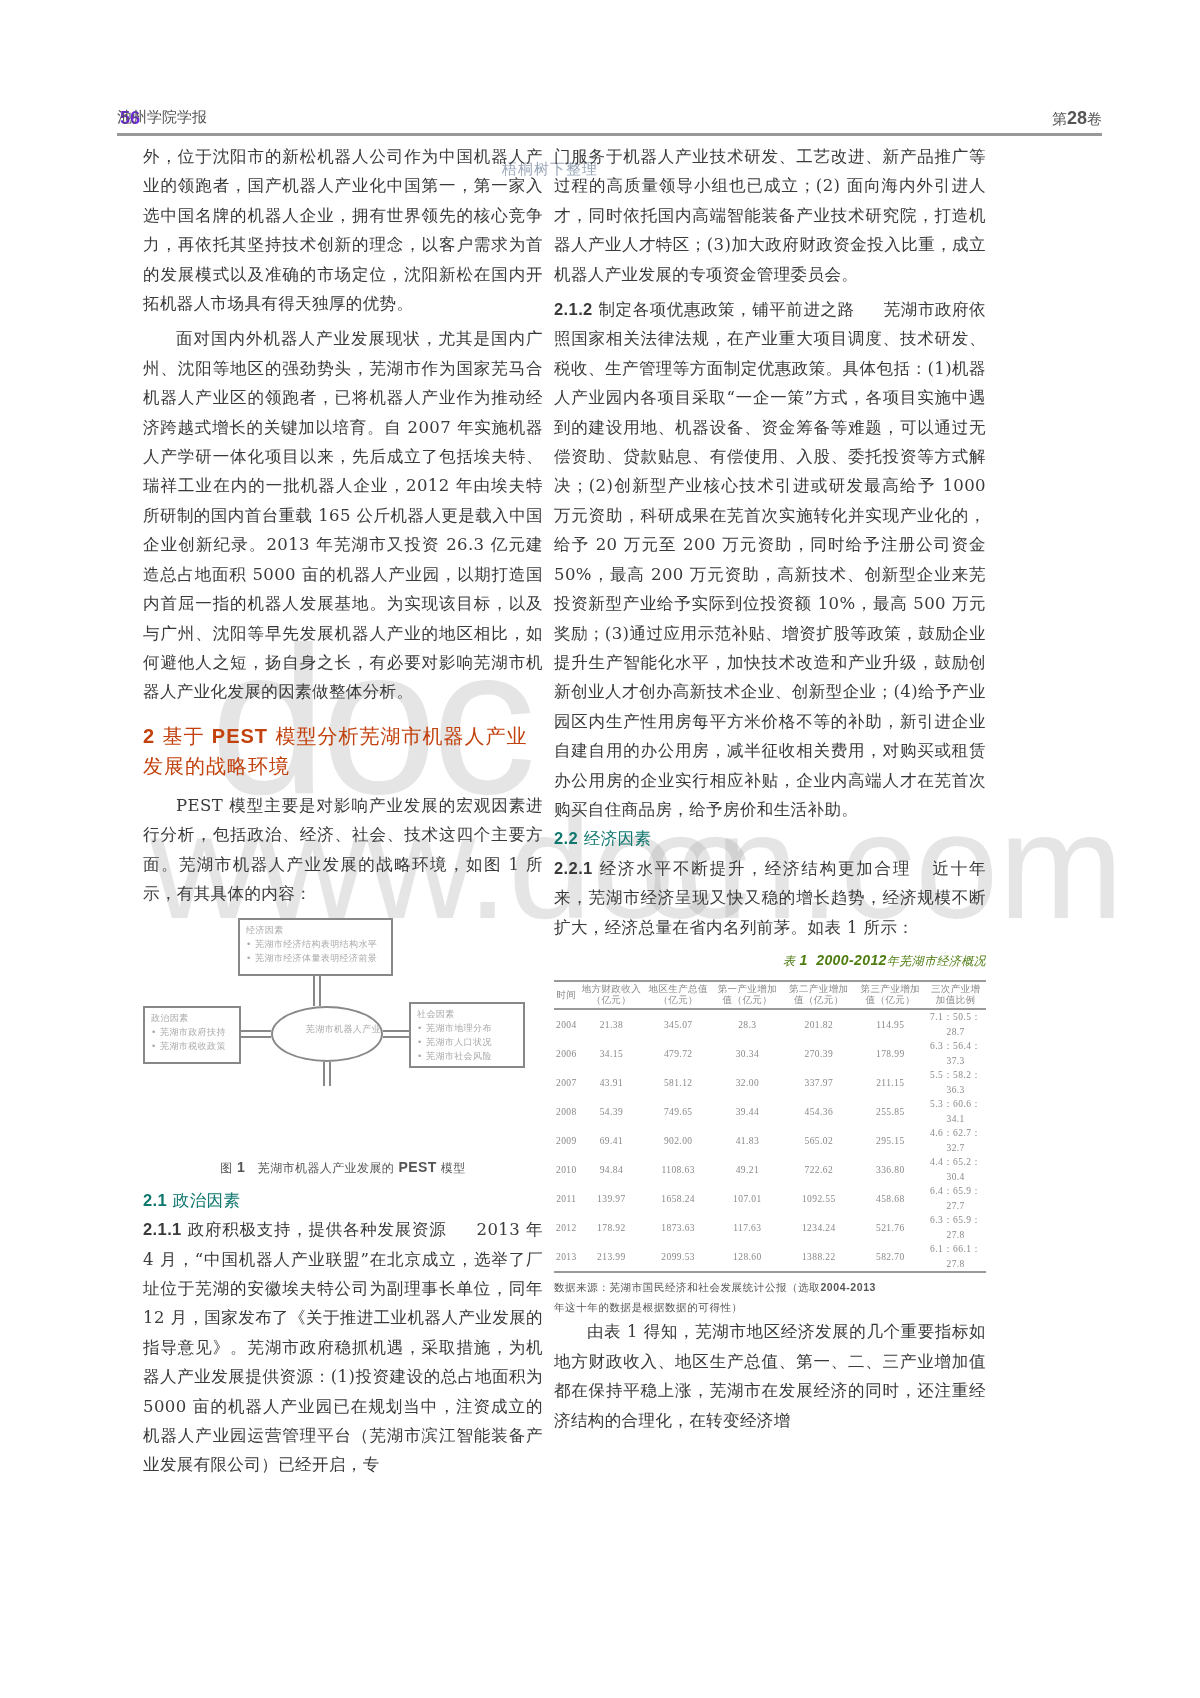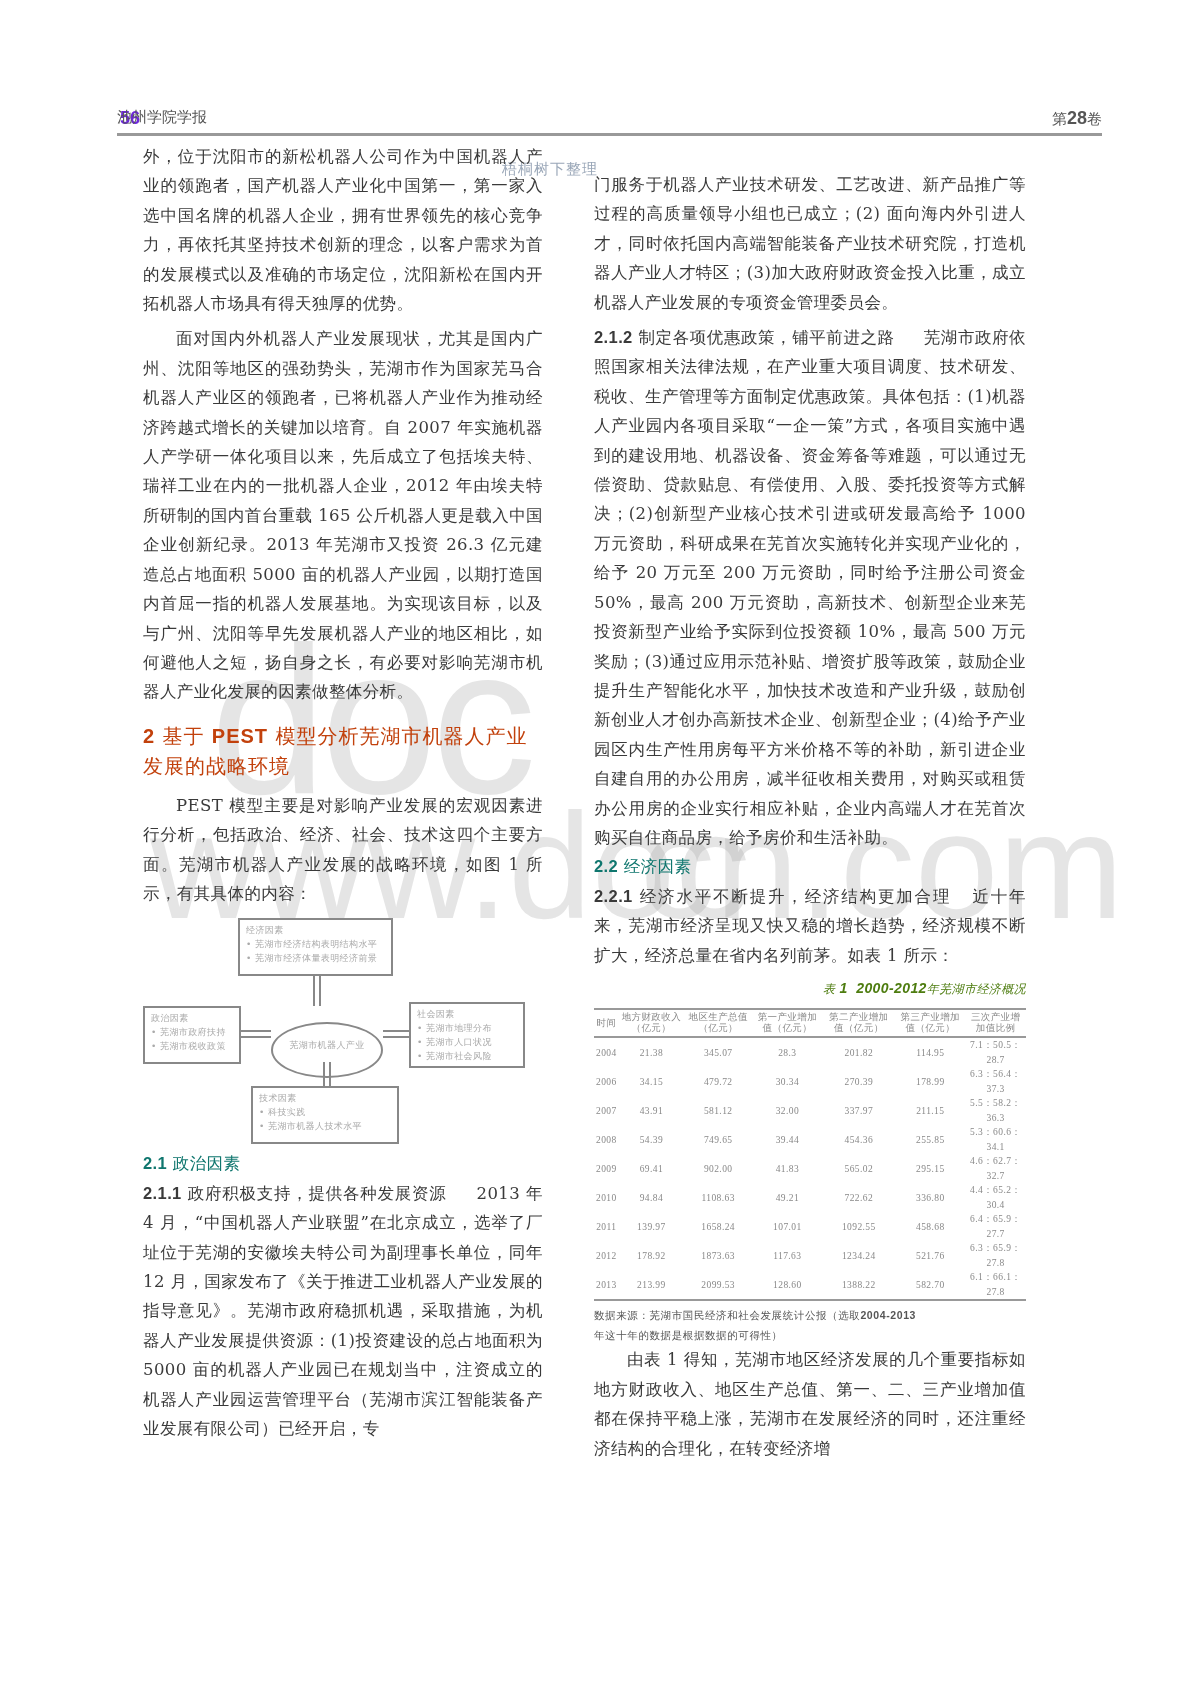--- a/index.html
+++ b/index.html
@@ -6,21 +6,21 @@
   body { width:1200px; height:1698px; position:relative; overflow:hidden;
          font-family:"DejaVu Serif","Liberation Serif",serif; color:#333; }
   .header { position:absolute; left:117px; top:104px; width:985px; height:30px; }
   .header .pg { position:absolute; left:3px; top:4px; font-family:"Liberation Sans",sans-serif; font-size:18px; font-weight:bold; color:#6d28d9; }
   .header .jn { position:absolute; left:0; right:0; text-align:left; top:4px; font-size:15px; color:#555; }
   .header .vol { position:absolute; right:0; top:4px; font-size:15px; color:#555; }
   .header .vol b { font-family:"Liberation Sans",sans-serif; font-size:18px; }
   .rule { position:absolute; left:117px; top:133px; width:985px; height:3px; background:#999; }
   .col { position:absolute; top:142px; font-size:16.5px; line-height:29.4px; letter-spacing:0.4px; color:#3a3a3a; }
   .col.left { left:143px; width:400px; }
-  .col.right { left:594px; width:432px;margin-top:28px; }
+  .col.right { left:554px; width:432px; }
   .col p { margin:0; text-align:justify; }
   .ind { text-indent:2em; }
   h2 { margin:14px 0 10px 0; font-family:"DejaVu Sans","Liberation Sans",sans-serif; font-weight:normal;
        font-size:20px; line-height:30px; color:#c2410c; letter-spacing:1px; }
   h2 b { font-family:"Liberation Sans",sans-serif; }
   h3 { margin:0; font-family:"DejaVu Sans",sans-serif; font-weight:normal; font-size:16.5px; color:#0f766e; }
   .figure { position:relative; height:235px; margin-top:6px; }
   .fbox { position:absolute; border:2px solid #888; background:#fff; font-size:9px; line-height:14px; color:#aaa; padding:3px 6px; box-sizing:border-box; font-family:"DejaVu Sans",sans-serif; }
   .ell { position:absolute; border:2px solid #888; border-radius:50%; font-size:9px; color:#aaa; text-align:center; box-sizing:border-box; padding-top:14px; line-height:14px; font-family:"DejaVu Sans",sans-serif; }
   .arrowv { position:absolute; width:8px; border-left:2px solid #888; border-right:2px solid #888; box-sizing:border-box; }
@@ -70,34 +70,32 @@
       <div>• <span>芜湖市经济结构表明结构水平</span></div>
       <div>• <span>芜湖市经济体量表明经济前景</span></div>
     </div>
     <div class="arrowv" style="left:170px;top:62px;height:30px;"></div>
     <div class="fbox" style="left:0;top:92px;width:98px;height:58px;">
       <div>政治因素</div>
       <div>• <span>芜湖市政府扶持</span></div>
       <div>• <span>芜湖市税收政策</span></div>
     </div>
     <div class="arrowh" style="left:98px;top:116px;width:30px;"></div>
-    <div class="ell" style="left:128px;top:108px;width:112px;height:56px;">芜湖市机器人产业</div>
+    <div class="ell" style="left:128px;top:92px;width:112px;height:56px;text-align:right;">芜湖市机器人产业</div>
     <div class="arrowh" style="left:240px;top:116px;width:26px;"></div>
     <div class="fbox" style="left:266px;top:88px;width:116px;height:66px;">
       <div>社会因素</div>
       <div>• <span>芜湖市地理分布</span></div>
       <div>• <span>芜湖市人口状况</span></div>
       <div>• <span>芜湖市社会风险</span></div>
     </div>
     <div class="arrowv" style="left:180px;top:148px;height:24px;"></div>
-    <div class="fbox" style="left:108px;top:172px;width:148px;height:58px;">
-      <div>技术因素</div>
-      <div>• <span>科技实践</span></div>
-      <div>• <span>芜湖市机器人技术水平</span></div>
-    </div>
+  </div>
+  <div class="figcap">
+    <span>图</span> <b>1</b>&nbsp;&nbsp; <span>芜湖市机器人产业发展的</span> <b>PEST</b> <span>模型</span>
   </div>
 
   <h3><b class="sub" style="font-family:'Liberation Sans',sans-serif;">2.1</b> <span>政治因素</span></h3>
   <p><b style="font-family:'Liberation Sans',sans-serif;">2.1.1</b> <span>政府积极支持，提供各种发展资源</span>&nbsp;&nbsp;&nbsp;&nbsp; <span>2013 年 4 月，“中国机器人产业联盟”在北京成立，选举了厂址位于芜湖的安徽埃夫特公司为副理事长单位，同年 12 月，国家发布了《关于推进工业机器人产业发展的指导意见》。芜湖市政府稳抓机遇，采取措施，为机器人产业发展提供资源：(1)投资建设的总占地面积为 5000 亩的机器人产业园已在规划当中，注资成立的机器人产业园运营管理平台（芜湖市滨江智能装备产业发展有限公司）已经开启，专</span></p>
 </div>
 
 <div class="col right">
   <p>门服务于机器人产业技术研发、工艺改进、新产品推广等过程的高质量领导小组也已成立；(2) 面向海内外引进人才，同时依托国内高端智能装备产业技术研究院，打造机器人产业人才特区；(3)加大政府财政资金投入比重，成立机器人产业发展的专项资金管理委员会。</p>
   <p style="margin-top:6px;"><b style="font-family:'Liberation Sans',sans-serif;">2.1.2</b> <span>制定各项优惠政策，铺平前进之路</span>&nbsp;&nbsp;&nbsp;&nbsp; <span>芜湖市政府依照国家相关法律法规，在产业重大项目调度、技术研发、税收、生产管理等方面制定优惠政策。具体包括：(1)机器人产业园内各项目采取“一企一策”方式，各项目实施中遇到的建设用地、机器设备、资金筹备等难题，可以通过无偿资助、贷款贴息、有偿使用、入股、委托投资等方式解决；(2)创新型产业核心技术引进或研发最高给予 1000 万元资助，科研成果在芜首次实施转化并实现产业化的，给予 20 万元至 200 万元资助，同时给予注册公司资金 50%，最高 200 万元资助，高新技术、创新型企业来芜投资新型产业给予实际到位投资额 10%，最高 500 万元奖励；(3)通过应用示范补贴、增资扩股等政策，鼓励企业提升生产智能化水平，加快技术改造和产业升级，鼓励创新创业人才创办高新技术企业、创新型企业；(4)给予产业园区内生产性用房每平方米价格不等的补助，新引进企业自建自用的办公用房，减半征收相关费用，对购买或租赁办公用房的企业实行相应补贴，企业内高端人才在芜首次购买自住商品房，给予房价和生活补助。</span></p>
 

